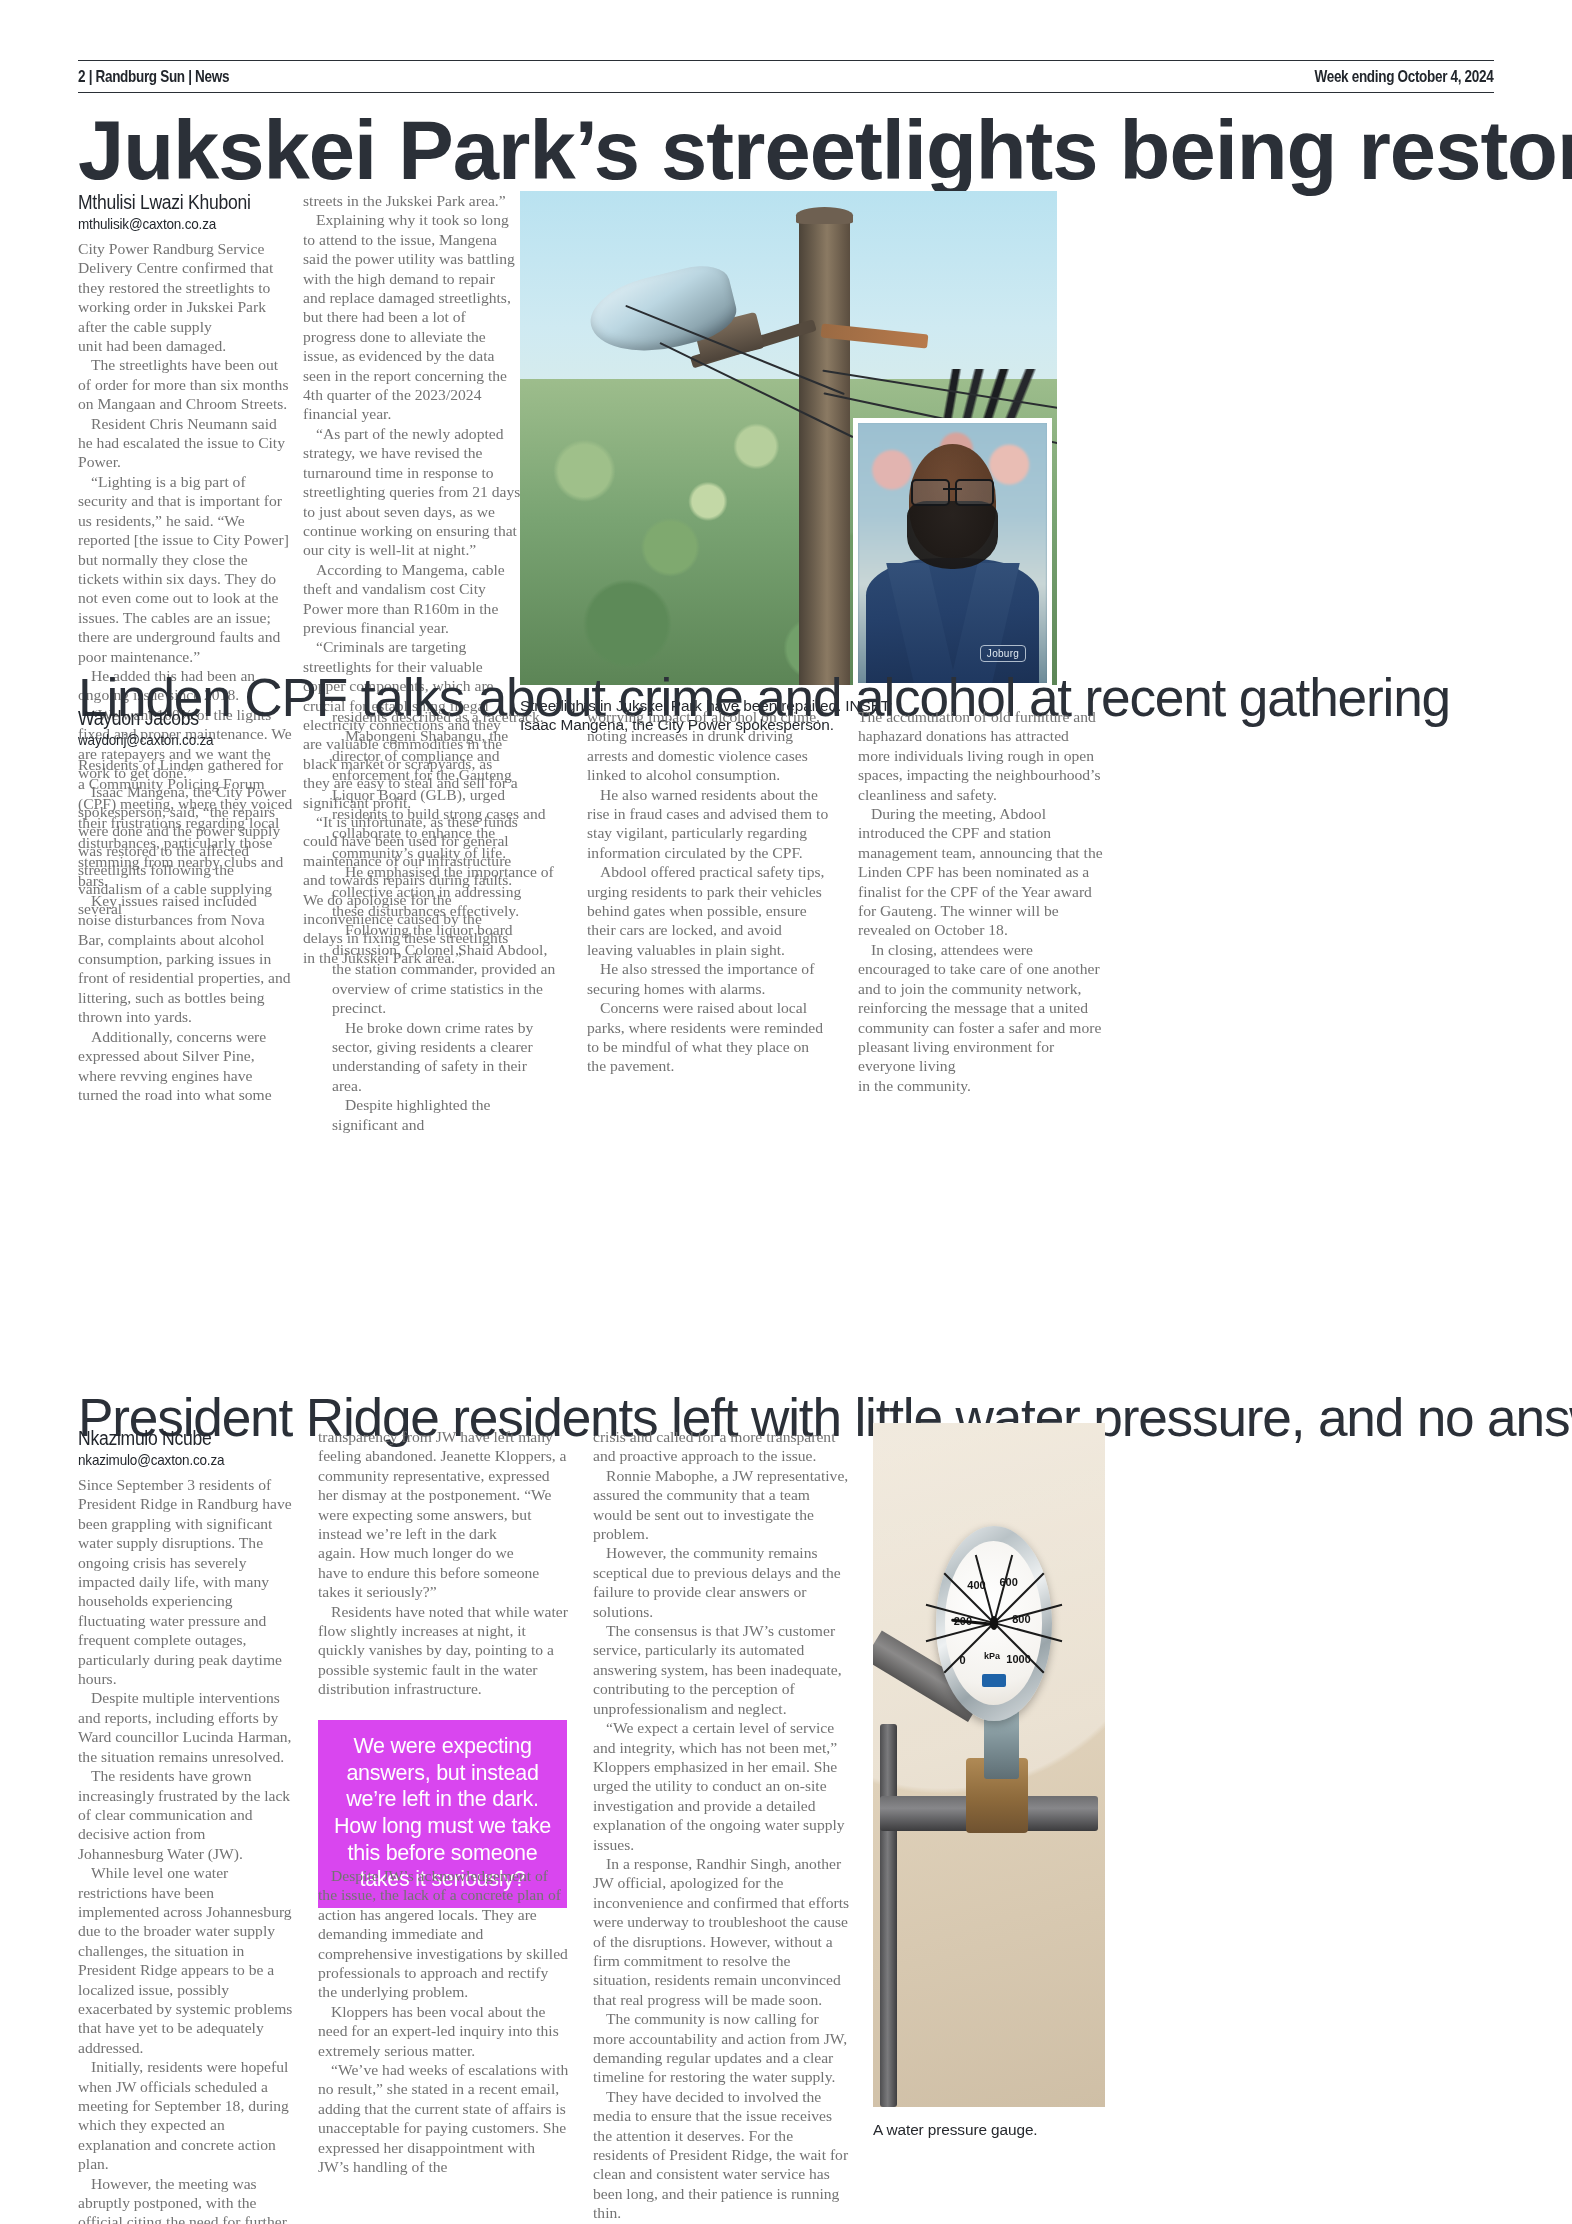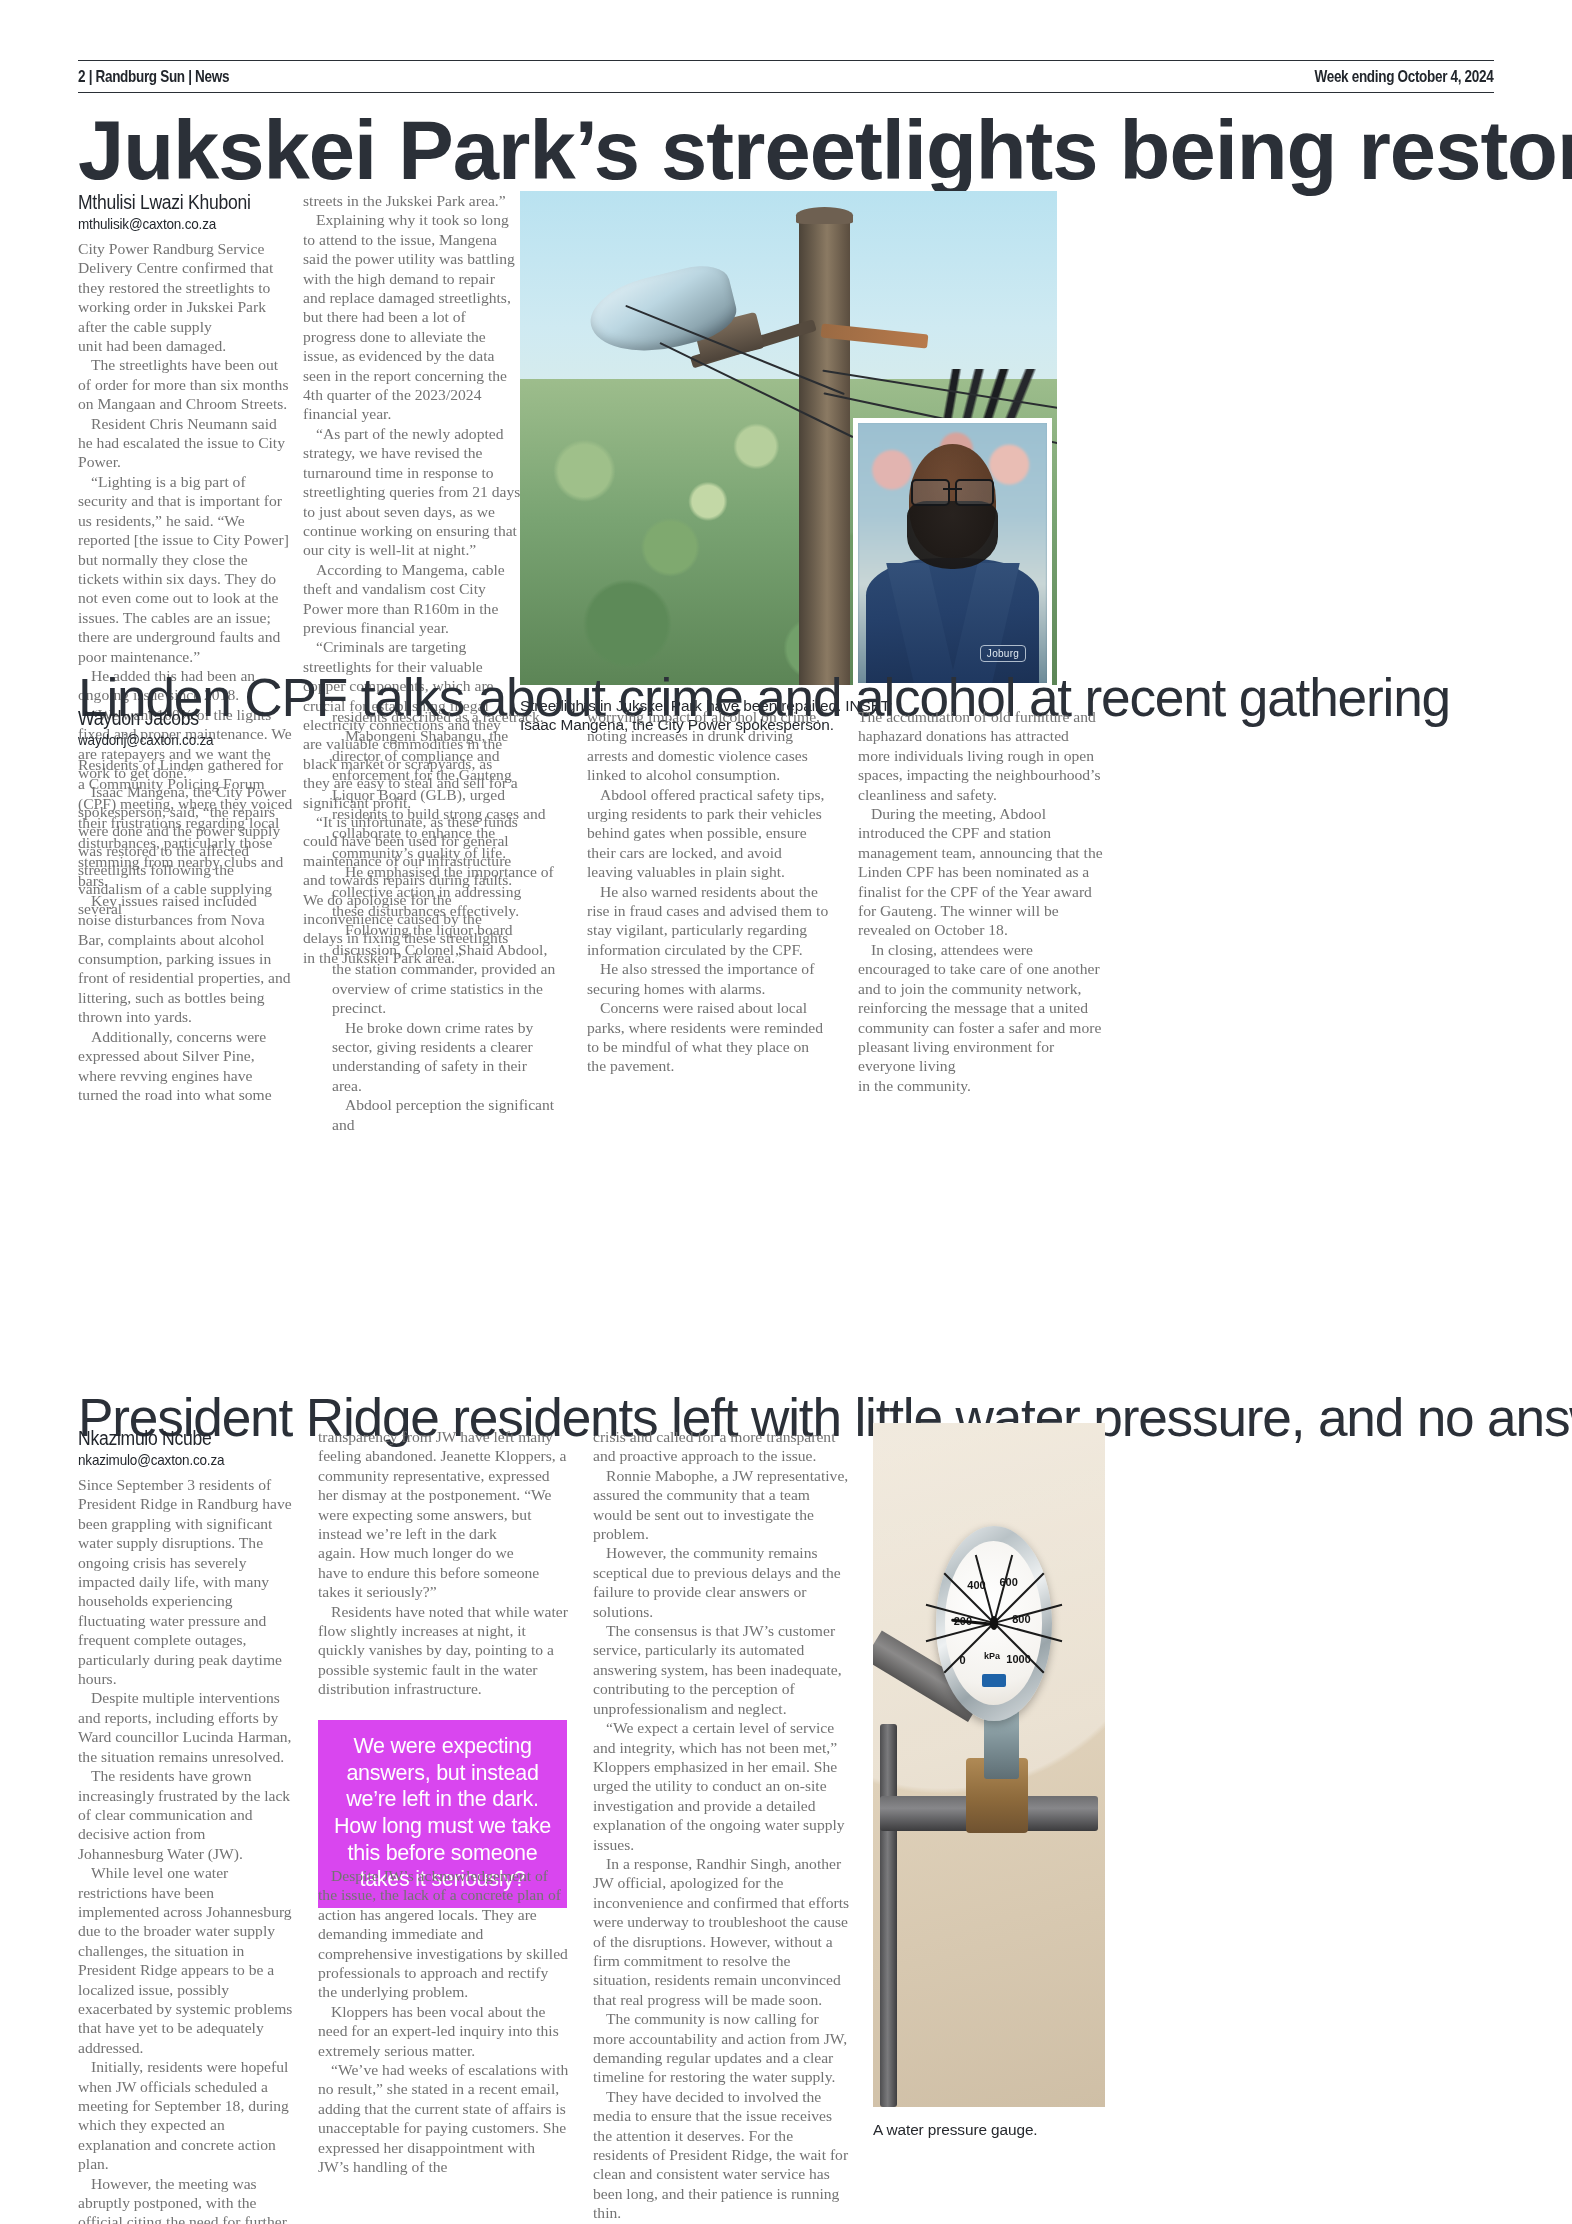--- a/index.html
+++ b/index.html
@@ -413,27 +413,27 @@
       <p>Key issues raised included noise disturbances from Nova Bar, complaints about alcohol consumption, parking issues in front of residential properties, and littering, such as bottles being thrown into yards.</p>
       <p>Additionally, concerns were expressed about Silver Pine, where revving engines have turned the road into what some</p>
     </div>
 
     <div class="body-col abs" style="left:254px; top:82px; width:225px;">
       <p class="lead">residents described as a racetrack.</p>
       <p>Mabongeni Shabangu, the director of compliance and enforcement for the Gauteng Liquor Board (GLB), urged residents to build strong cases and collaborate to enhance the community’s quality of life.</p>
       <p>He emphasised the importance of collective action in addressing these disturbances effectively.</p>
       <p>Following the liquor board discussion, Colonel Shaid Abdool, the station commander, provided an overview of crime statistics in the precinct.</p>
       <p>He broke down crime rates by sector, giving residents a clearer understanding of safety in their area.</p>
-      <p>Abdool perception the significant and</p>
+      <p>Despite highlighted the significant and</p>
     </div>
 
     <div class="body-col abs" style="left:509px; top:82px; width:243px;">
       <p class="lead">worrying impact of alcohol on crime, noting increases in drunk driving arrests and domestic violence cases linked to alcohol consumption.</p>
+      <p>He also warned residents about the rise in fraud cases and advised them to stay vigilant, particularly regarding information circulated by the CPF.</p>
       <p>Abdool offered practical safety tips, urging residents to park their vehicles behind gates when possible, ensure their cars are locked, and avoid leaving valuables in plain sight.</p>
-      <p>He also warned residents about the rise in fraud cases and advised them to stay vigilant, particularly regarding information circulated by the CPF.</p>
       <p>He also stressed the importance of securing homes with alarms.</p>
       <p>Concerns were raised about local parks, where residents were reminded to be mindful of what they place on the pavement.</p>
     </div>
 
     <div class="body-col abs" style="left:780px; top:82px; width:245px;">
       <p class="lead">The accumulation of old furniture and haphazard donations has attracted more individuals living rough in open spaces, impacting the neighbourhood’s cleanliness and safety.</p>
       <p>During the meeting, Abdool introduced the CPF and station management team, announcing that the Linden CPF has been nominated as a finalist for the CPF of the Year award for Gauteng. The winner will be revealed on October 18.</p>
       <p>In closing, attendees were encouraged to take care of one another and to join the community network, reinforcing the message that a united community can foster a safer and more pleasant living environment for everyone living</p>
       <p class="cont">in the community.</p>
     </div>

